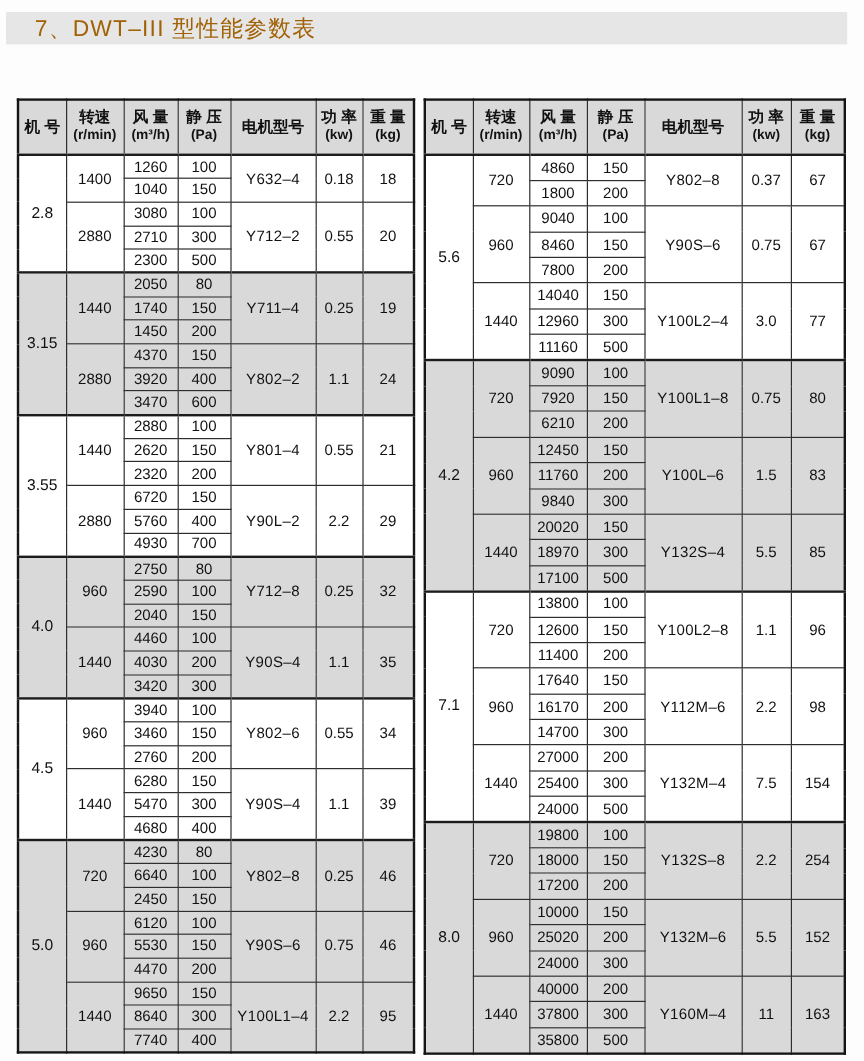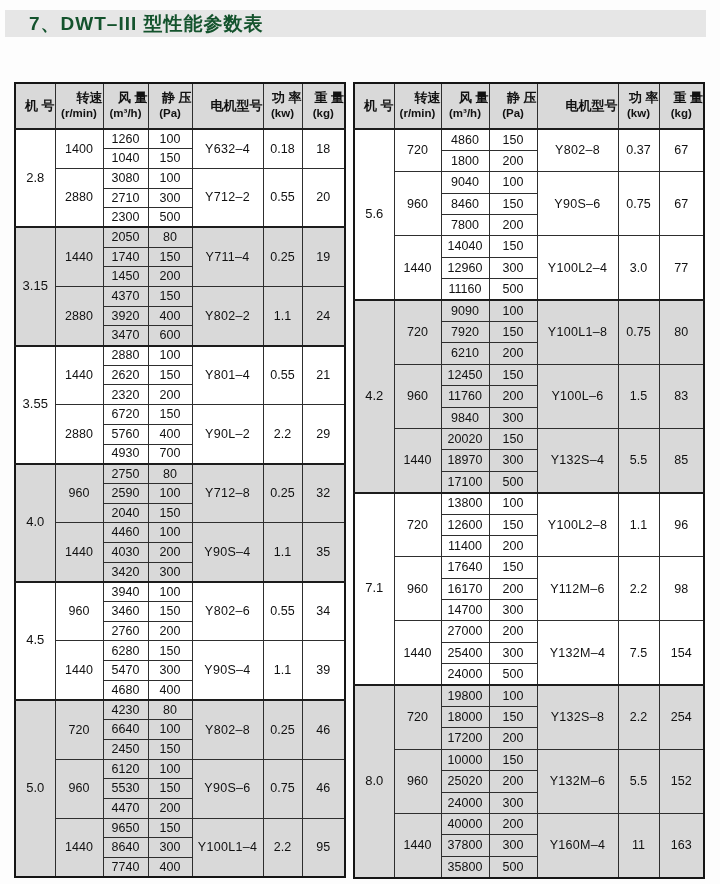--- a/index.html
+++ b/index.html
@@ -10,41 +10,41 @@
     font-family: "Liberation Sans", "DejaVu Sans", sans-serif;
     color: var(--text, #111);
   }
   .title-bar {
     position: absolute; left: 5px; top: 10px;
     width: 701px; height: 27px;
     background: var(--title-bg, #e6e6e6);
     display: flex; align-items: center;
   }
   .title-bar .title-text {
-    font-size: 19px; font-weight: bold; letter-spacing: 1px;
-    padding-left: 24px; color: #14532d; white-space: nowrap;
+    font-size: 19px; font-weight: normal; letter-spacing: 1px;
+    padding-left: 24px; color: #a16207; white-space: nowrap;
   }
   .tables-area { position: absolute; top: 82px; left: 0; width: 720px; height: 792px; }
   table.perf {
     position: absolute; top: 0;
     border-collapse: collapse; table-layout: fixed;
     border: 2px solid #151515;
     background: #fff;
   }
   table.perf.left  { left: 14px;  width: 330px; height: 792px; }
   table.perf.right { left: 353px; width: 351px; height: 792px; }
   .perf th, .perf td {
     border: 1px solid var(--border, #2e2e2e);
     text-align: center; vertical-align: middle;
     padding: 0; line-height: 1.15;
     font-size: 12.5px;
     overflow: hidden; white-space: nowrap;
   }
   .perf th { height: 44px; background: var(--header-bg, #d9d9d9); font-weight: bold; }
-  .perf th .h-label { font-size: 13px; text-align: right; }
+  .perf th .h-label { font-size: 13px; }
   .perf th .h-unit  { font-size: 11.5px; margin-top: 1px; }
   .perf tr.shaded td { background: var(--shade-bg, #d9d9d9); }
   .perf tr.block-first td { border-top: 2px solid #1c1c1c; }
   .perf td.model-cell  { font-size: 13px; }
   .perf td.motor-cell  { letter-spacing: 0.3px; }
 </style>
 </head>
 <body>
 
 <div class="page-root">

